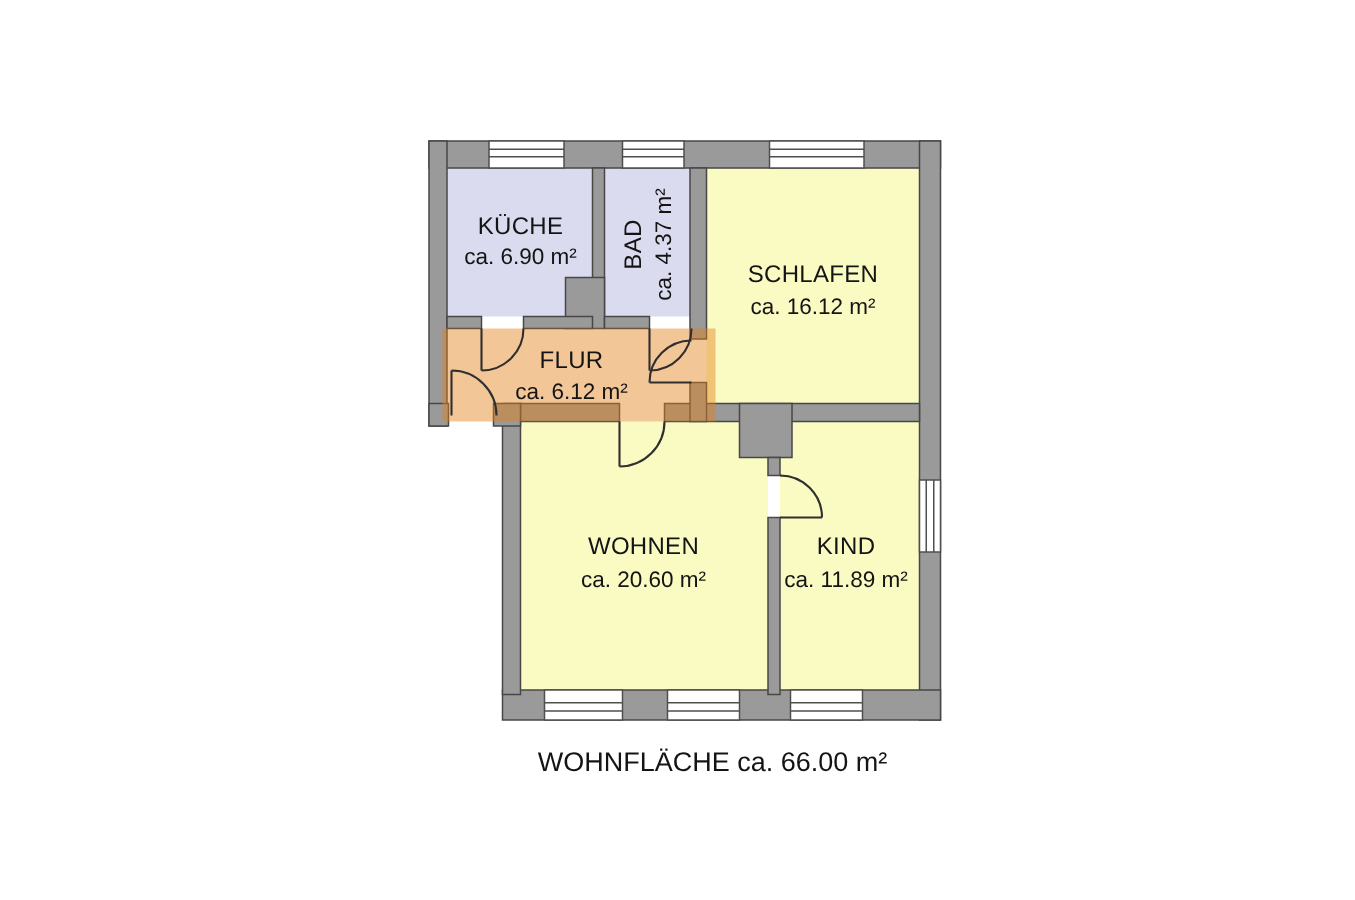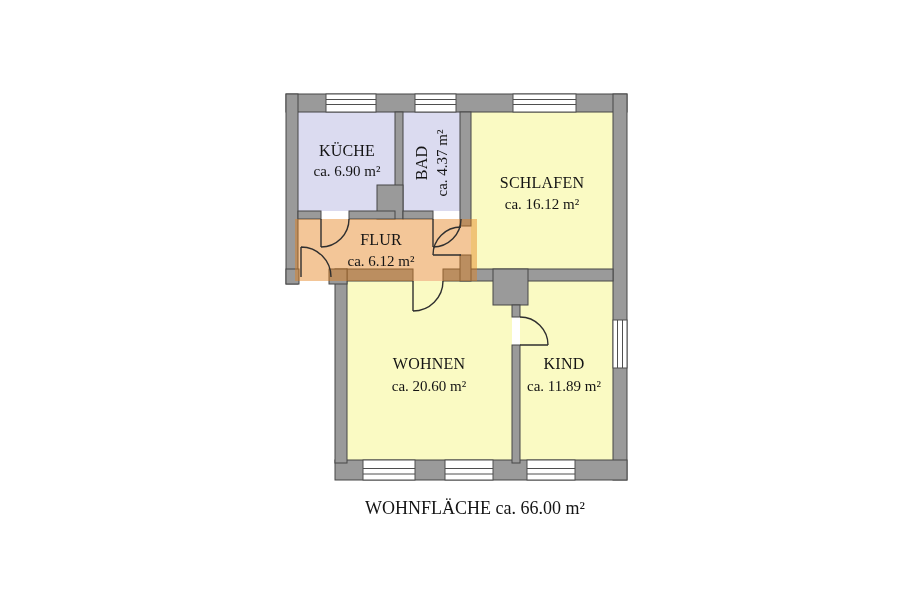--- a/index.html
+++ b/index.html
@@ -1,17 +1,17 @@
 <!DOCTYPE html>
 <html><head>
 <meta charset="utf-8">
 <style>
   html,body{margin:0;padding:0;background:#ffffff;}
   .stage{position:relative;width:835px;height:600px;background:#ffffff;overflow:hidden;
-         font-family:Liberation Serif, serif;}
+         font-family:Liberation Sans, sans-serif;}
   svg{position:absolute;left:0;top:0;}
   .wall{fill:#9a9a9a;stroke:#474747;stroke-width:1;}
   .win{fill:#ffffff;stroke:#4f4f4f;stroke-width:1;}
   .gl{stroke:#4f4f4f;stroke-width:1;fill:none;}
   .door{stroke:#2f2f2f;stroke-width:1.4;fill:none;}
   .room{stroke:none;}
   .lbl{fill:#141414;font-size:16px;letter-spacing:.2px;text-anchor:middle;}
   .area{fill:#141414;font-size:15px;text-anchor:middle;}
   .title{fill:#141414;font-size:18px;text-anchor:middle;}
 </style>

